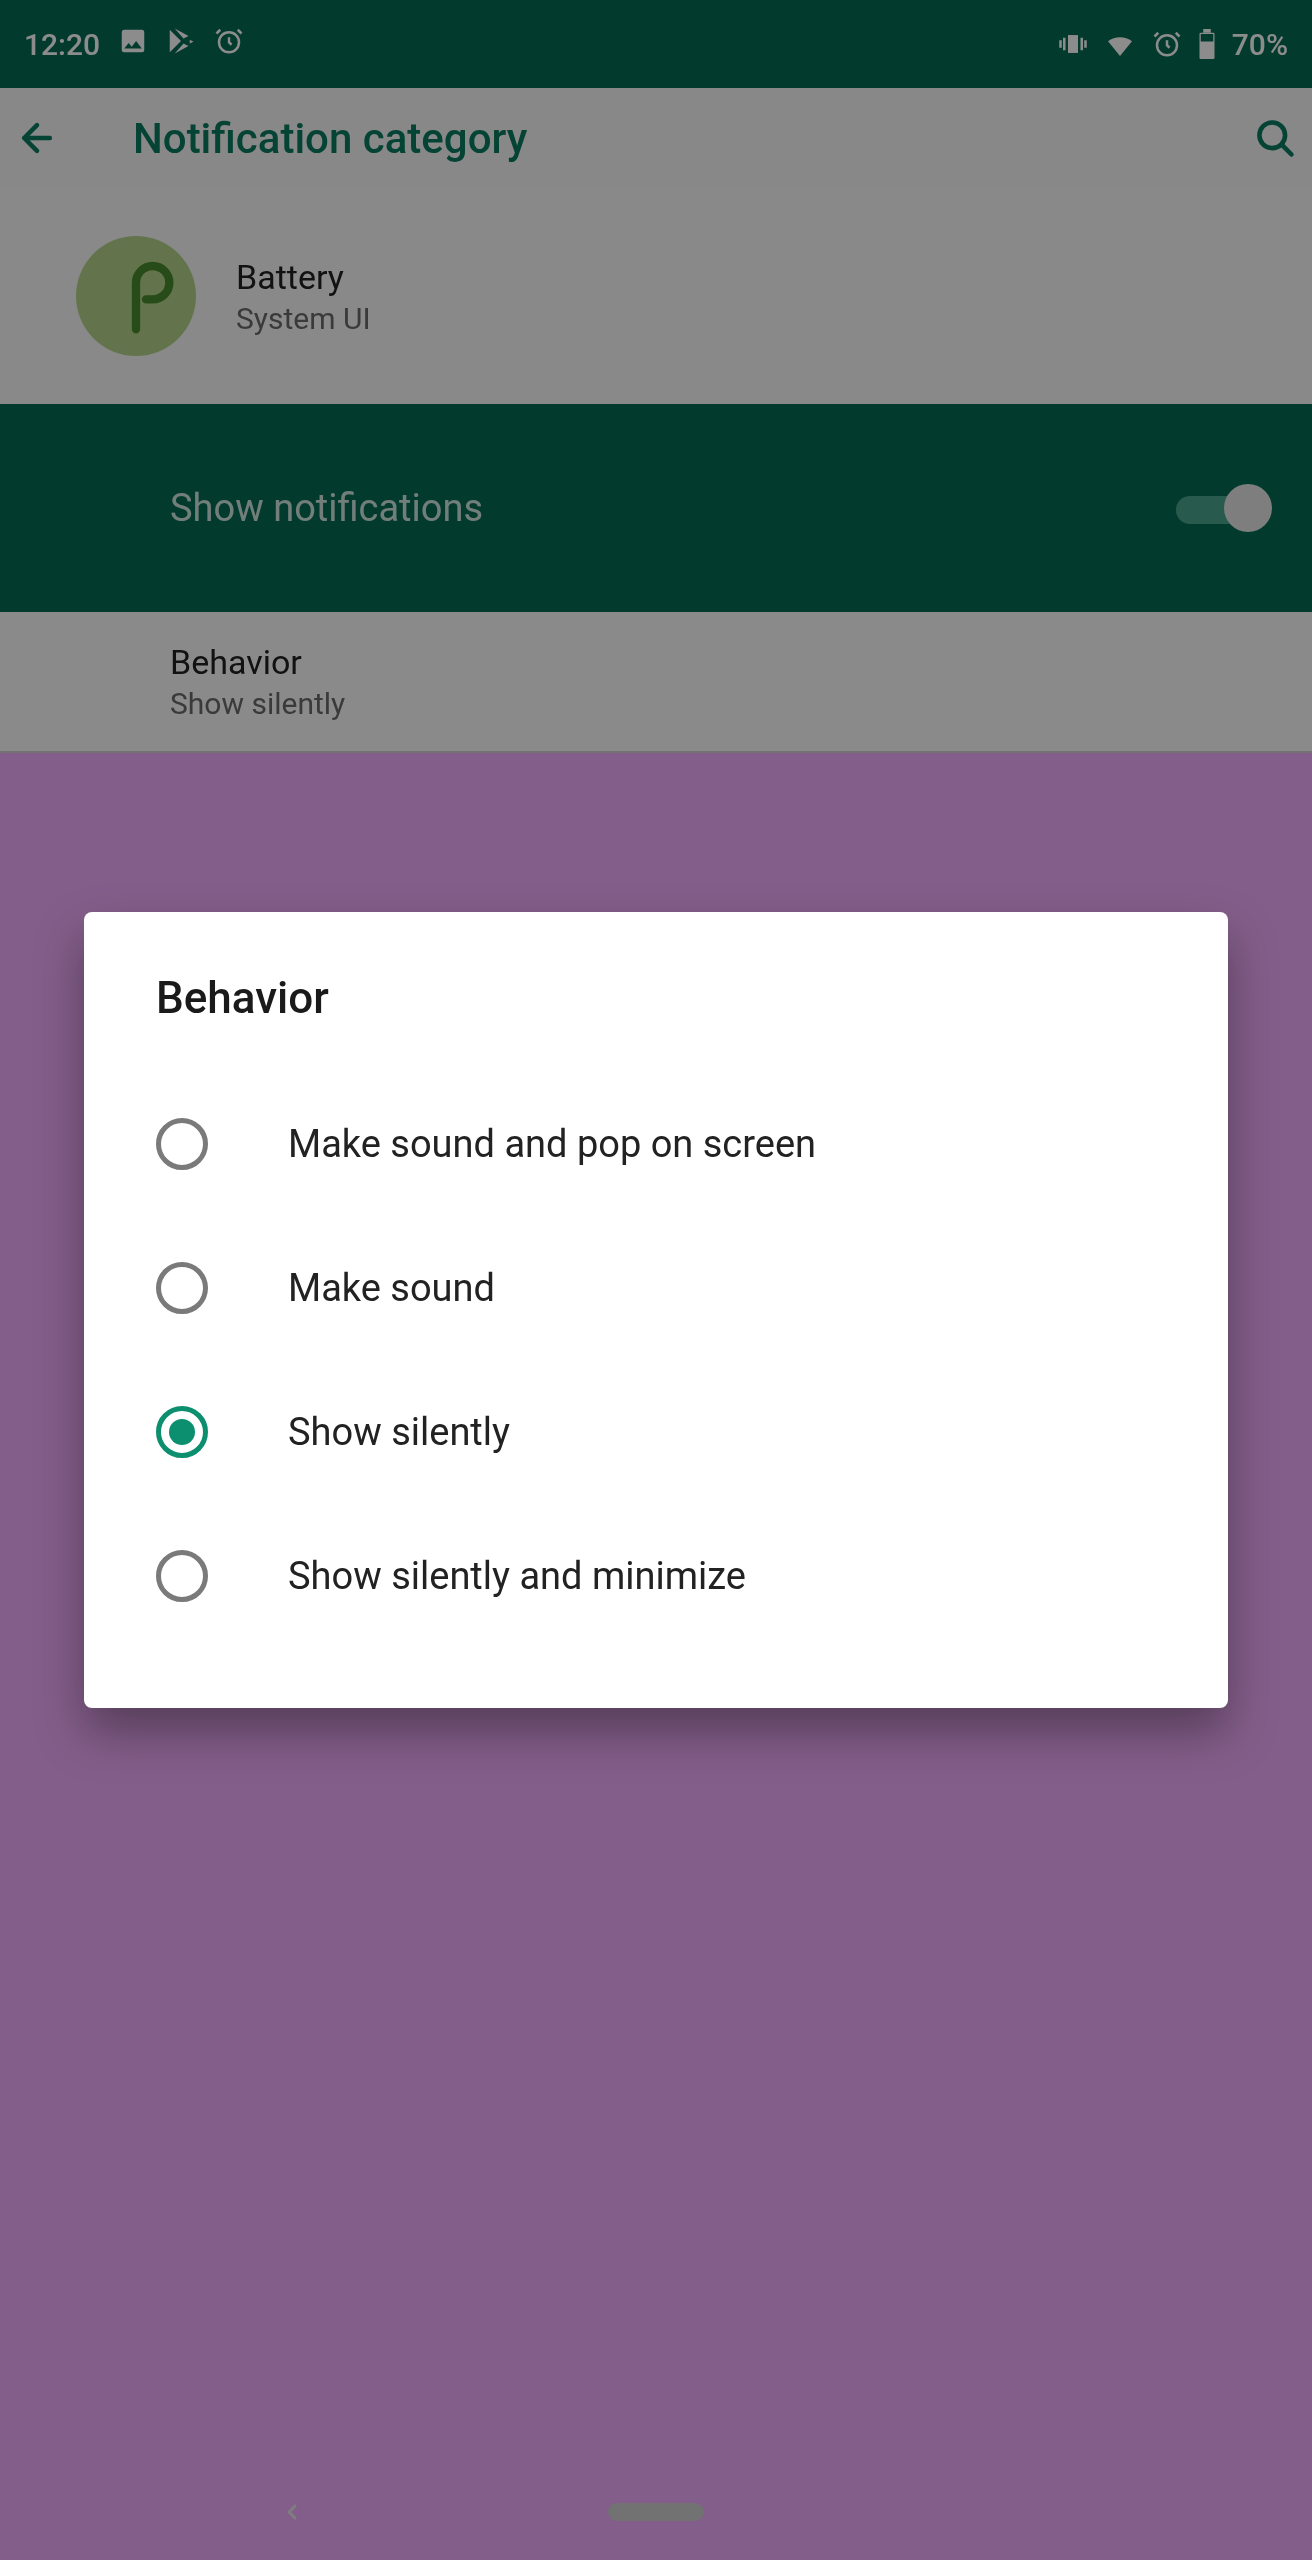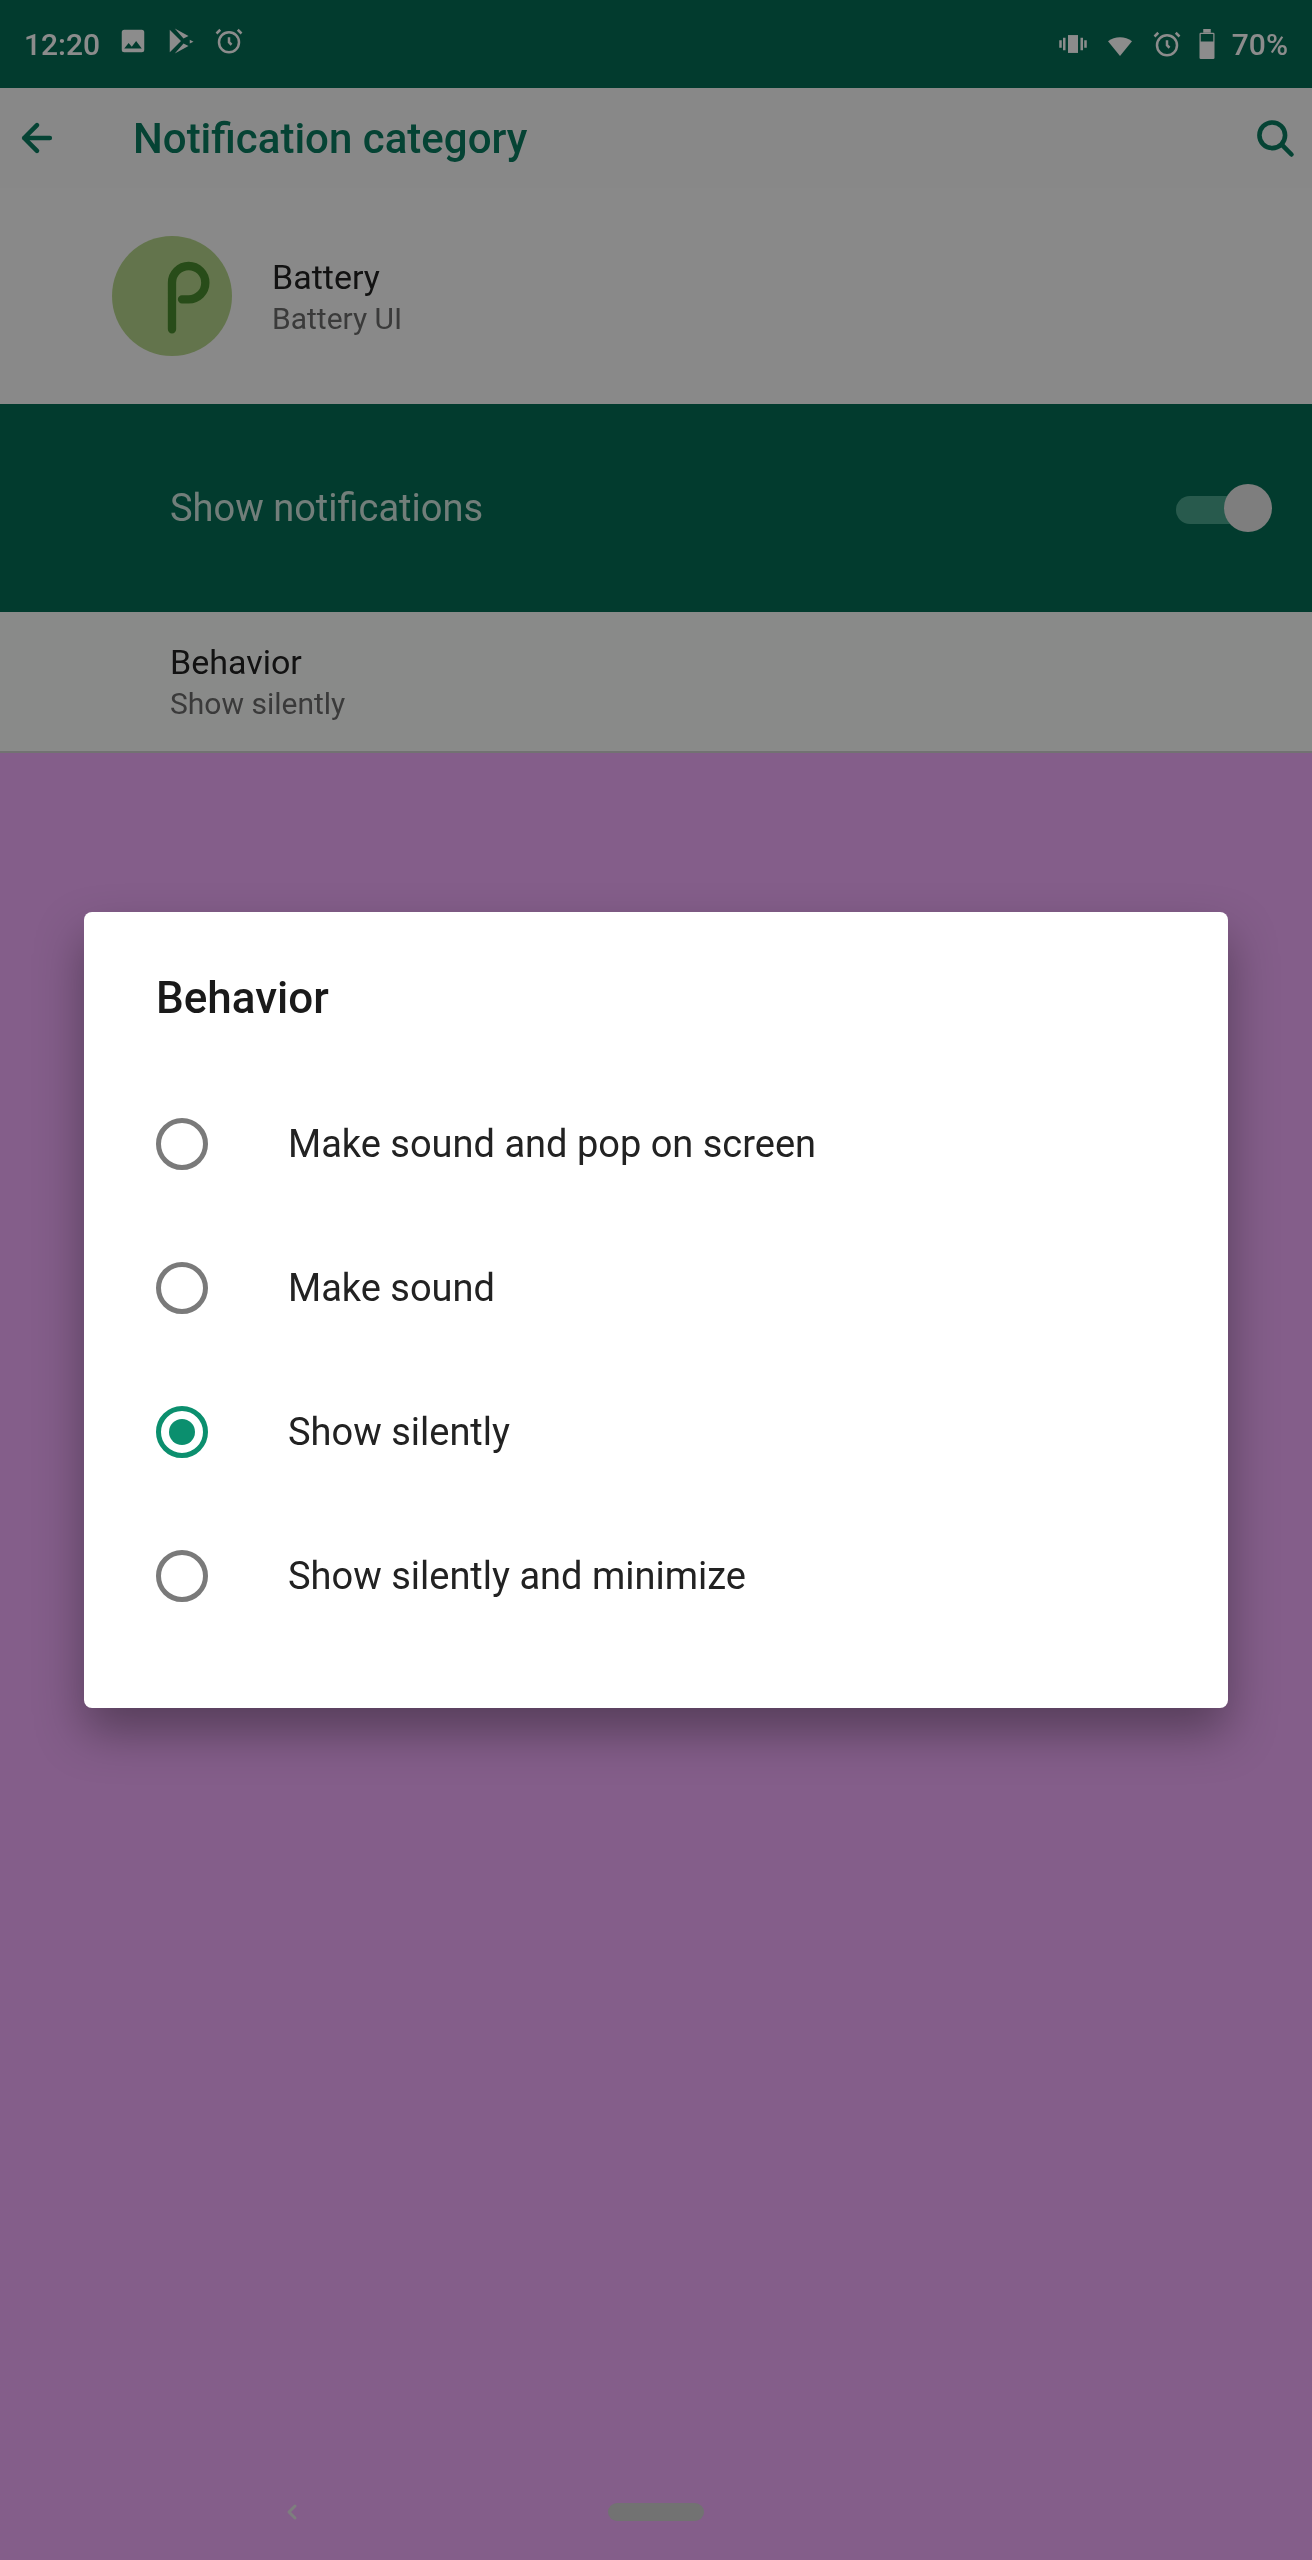--- a/index.html
+++ b/index.html
@@ -13,21 +13,21 @@
   .status-right { margin-left: auto; display: flex; align-items: center; gap: 16px; }
   .status-right svg { display: block; }
   
   
   .app-bar { height: 100px; display: flex; align-items: center; padding: 0 13px; background: #f7f8f8; }
   .app-bar .back { width: 48px; height: 48px; display: flex; align-items: center; justify-content: center; }
   .app-bar .title { margin-left: 72px; color: #0a7a5f; font-size: 42px; font-weight: 500; }
   .app-bar .search { margin-left: auto; width: 48px; height: 48px; display: flex; align-items: center; justify-content: center; }
   
   
-  .app-section { display: flex; align-items: center; padding: 48px 24px 48px 112px; gap: 40px; background: #f9faf9; }
+  .app-section { display: flex; align-items: center; padding: 48px 24px 48px 76px; gap: 40px; background: #f9faf9; }
   .app-icon { width: 120px; height: 120px; border-radius: 60px; background: #b4d48a; display: flex; align-items: center; justify-content: center; }
   .app-text .t1 { font-size: 34px; color: #222; }
   .app-text .t2 { font-size: 30px; color: #6b6b6b; margin-top: 4px; }
   
   
   .show-notif { background: #056c54; height: 208px; display: flex; align-items: center; padding: 0 40px 0 170px; }
   .show-notif .label { color: #cfe6de; font-size: 38px; }
   .toggle { margin-left: auto; width: 96px; height: 56px; position: relative; }
   .toggle .track { position: absolute; top: 16px; left: 0; width: 80px; height: 28px; border-radius: 14px; background: #4aa58d; }
   .toggle .knob { position: absolute; top: 4px; right: 0; width: 48px; height: 48px; border-radius: 24px; background: #e5e5e5; }
@@ -126,21 +126,21 @@
   </div>
 
   <div class="app-section">
     <div class="app-icon">
       <svg width="80" height="80" viewBox="0 0 24 24" fill="none" stroke="#4a8a2e" stroke-width="2.5" stroke-linecap="round">
           <path d="M12 22V8a5 5 0 1 1 5 5h-2"></path>
         </svg>
     </div>
     <div class="app-text">
       <div class="t1">Battery</div>
-      <div class="t2">Battery UI</div>
+      <div class="t2">System UI</div>
     </div>
   </div>
 
   <div class="show-notif">
     <div class="label">Show notifications</div>
     <div class="toggle">
       <div class="track"></div>
       <div class="knob"></div>
     </div>
   </div>

